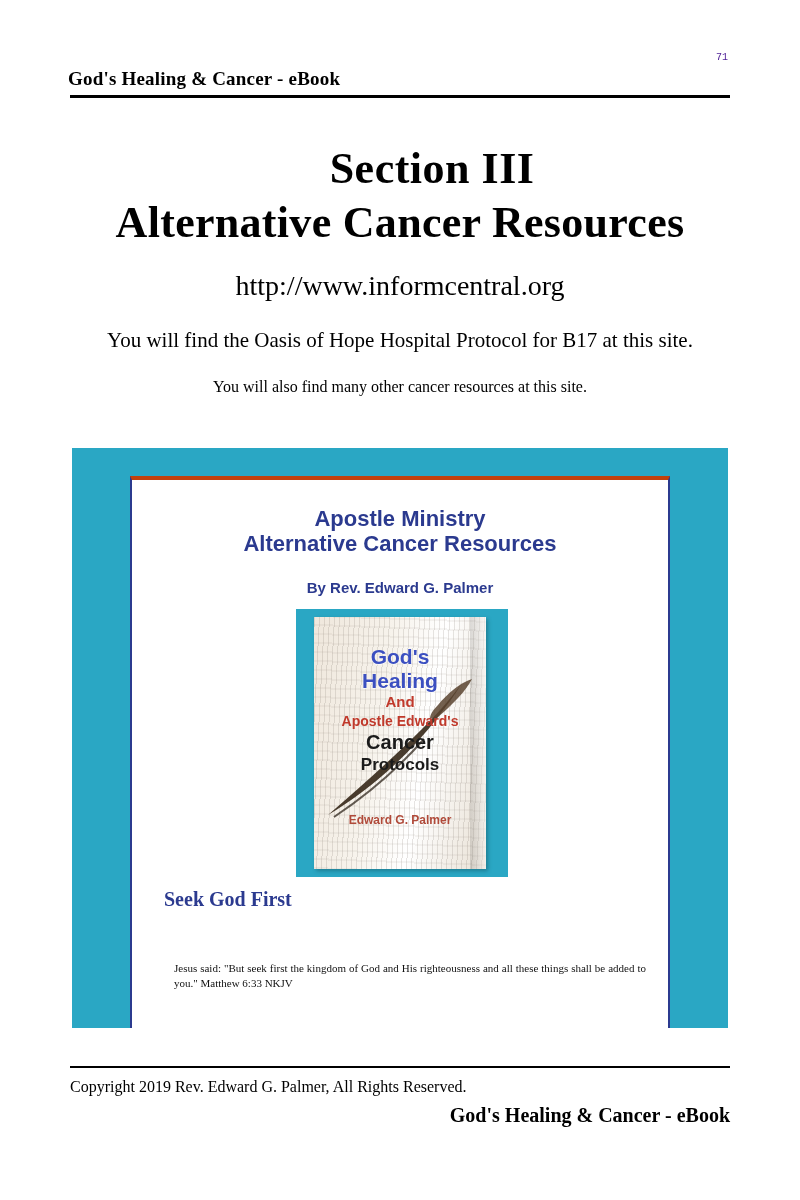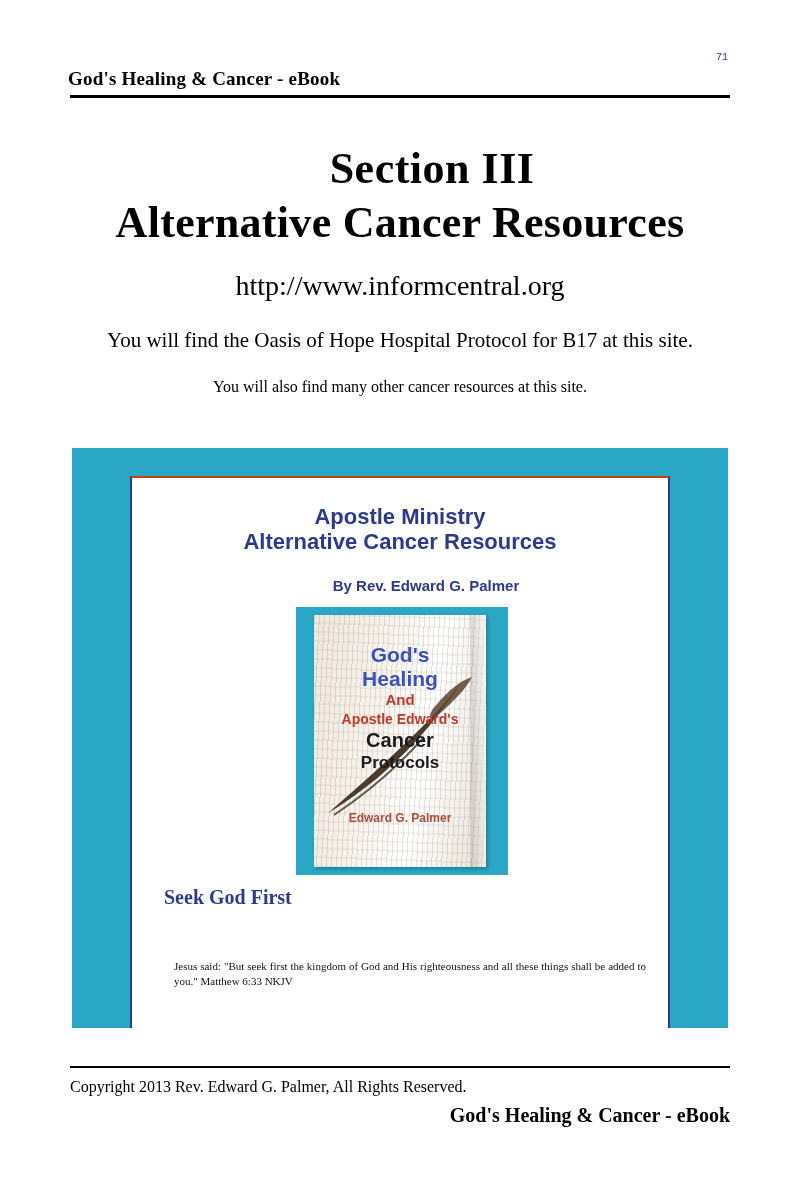--- a/index.html
+++ b/index.html
@@ -114,21 +114,21 @@
     box-sizing: border-box;
   }
   .screenshot-inner {
     position: absolute;
     left: 58px;
     top: 28px;
     width: 540px;
     height: 552px;
     background: #ffffff;
     border-left: 2px solid #2b3a8f;
-    border-top: 2px solid #c2410c;
+    border-top: 4px solid #c2410c;
     border-right: 2px solid #2b3a8f;
     border-bottom: none;
     box-sizing: border-box;
   }
   .site-heading-1 {
     position: absolute;
     left: 0;
     top: 26px;
     width: 100%;
     text-align: center;
@@ -151,21 +151,20 @@
   .site-byline {
     position: absolute;
     left: 0;
     top: 99px;
     width: 100%;
     text-align: center;
     font-family: "Liberation Sans", sans-serif;
     font-weight: bold;
     font-size: 15px;
     color: #2b3a8f;
-    padding-left: 26px;
   }
 
   
   .cover-frame {
     position: absolute;
     left: 164px;
     top: 129px;
     width: 212px;
     height: 268px;
     background: #2aa7c4;
@@ -367,16 +366,16 @@
           <div class="cover-t7">Edward G. Palmer</div>
         </div>
       </div>
 
       <div class="seek-heading">Seek God First</div>
       <div class="scripture">Jesus said: "But seek first the kingdom of God and His righteousness and all these things shall be added to you." Matthew 6:33 NKJV</div>
     </div>
   </div>
 
   <div class="footer-rule"></div>
-  <div class="copyright">Copyright 2013 Rev. Edward G. Palmer, All Rights Reserved.</div>
+  <div class="copyright">Copyright 2019 Rev. Edward G. Palmer, All Rights Reserved.</div>
   <div class="footer-title">God's Healing &amp; Cancer - eBook</div>
 
 </div>
 
 </body></html>

